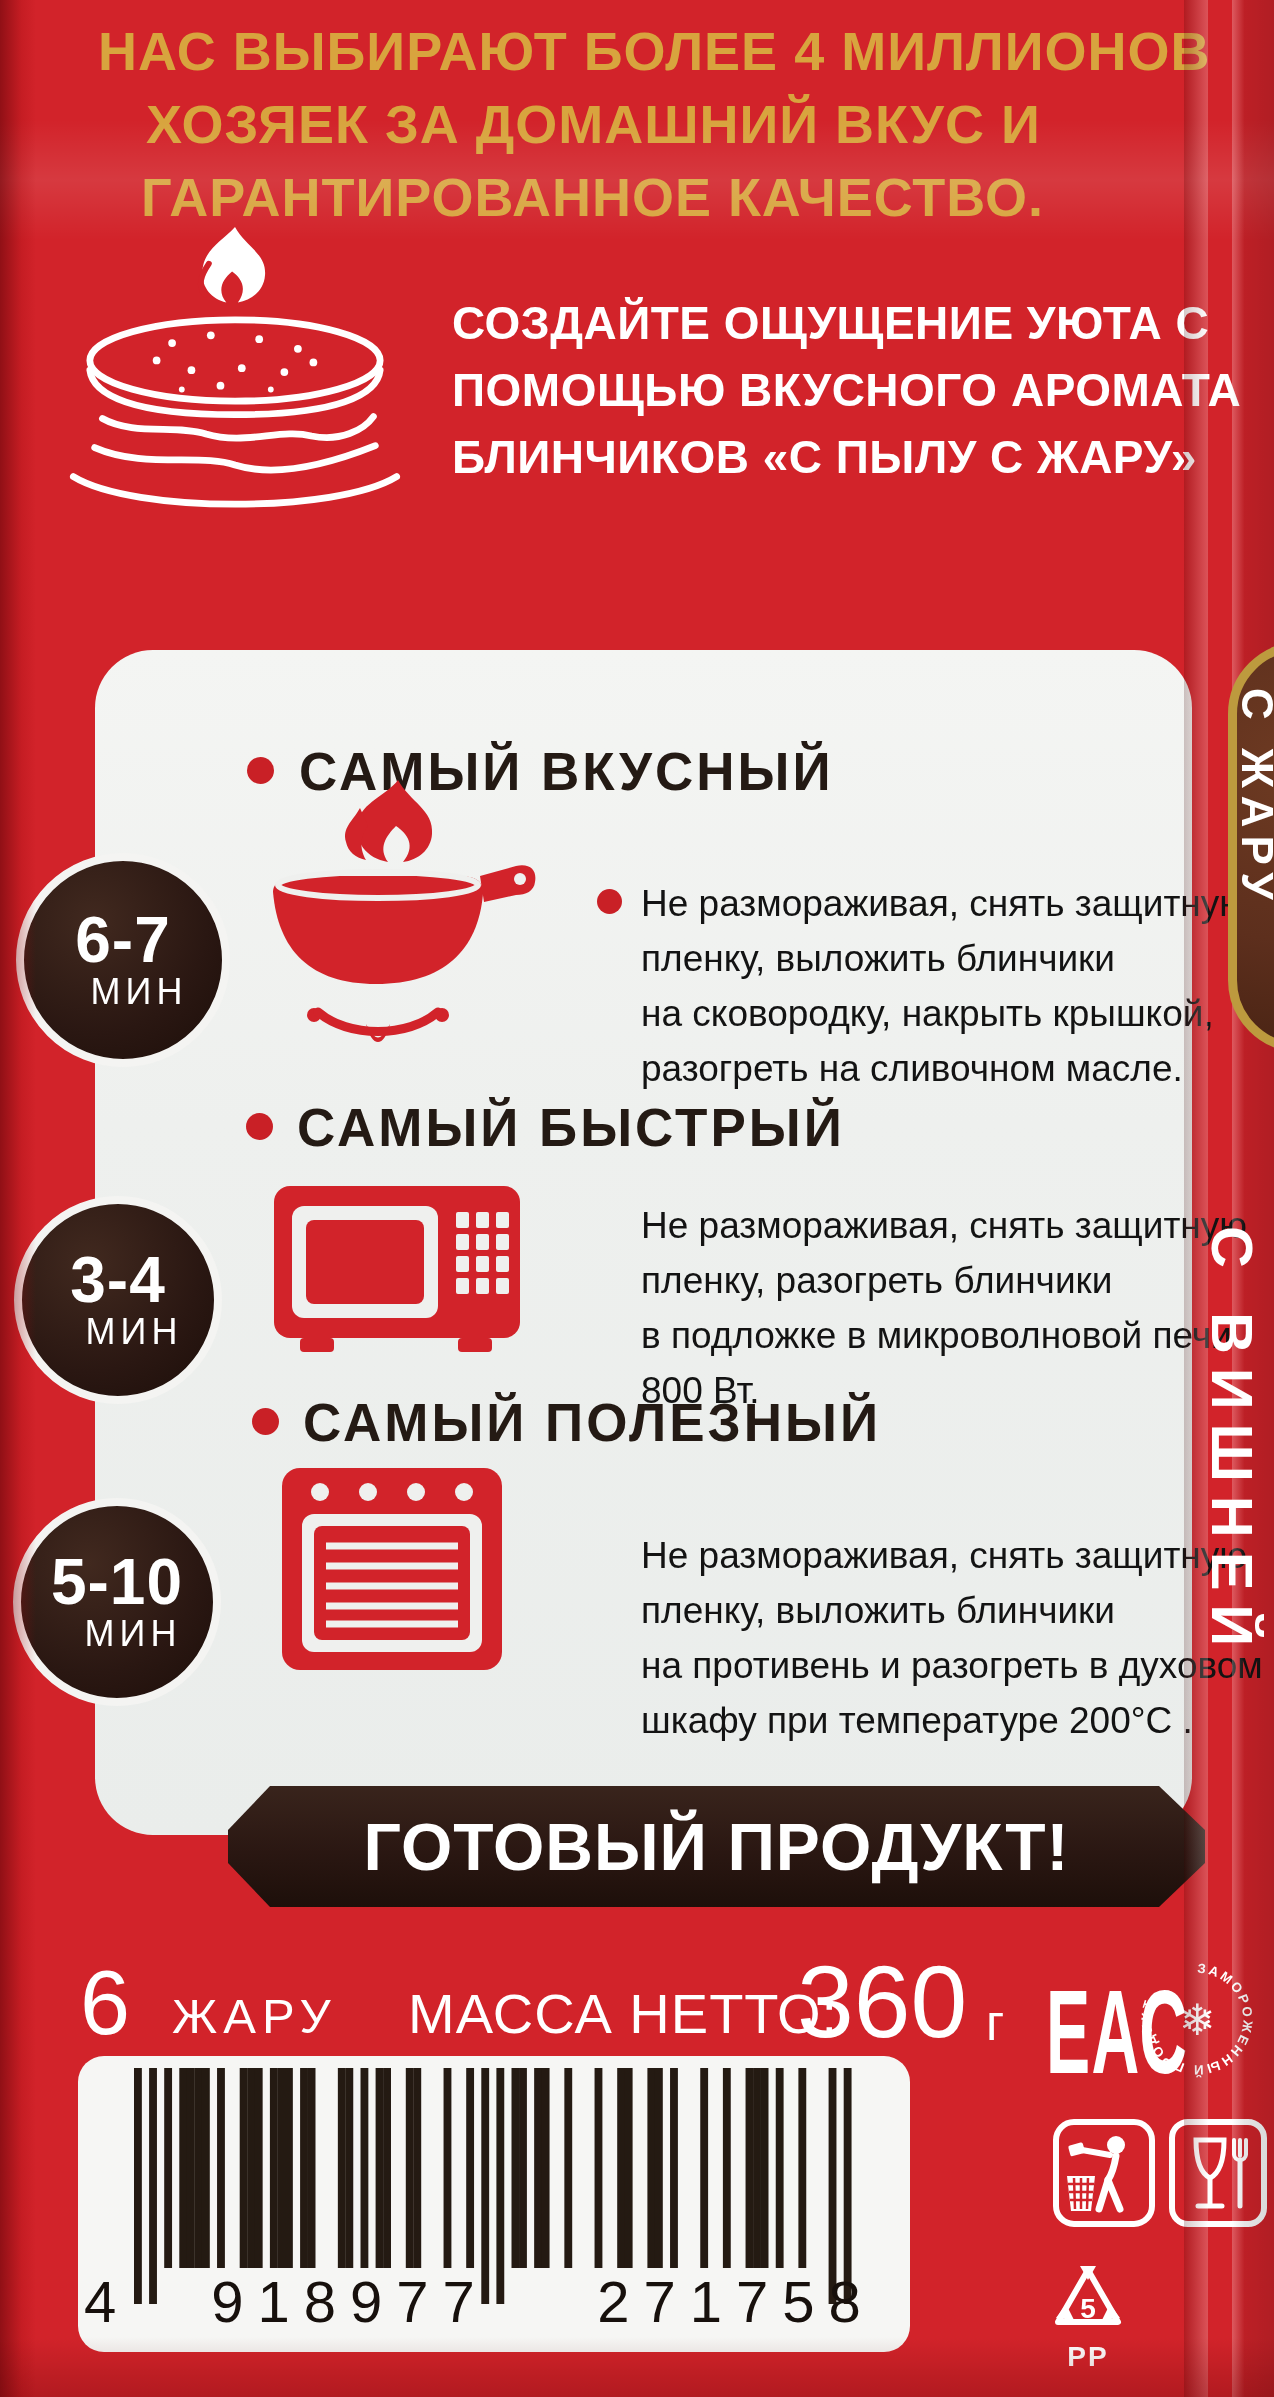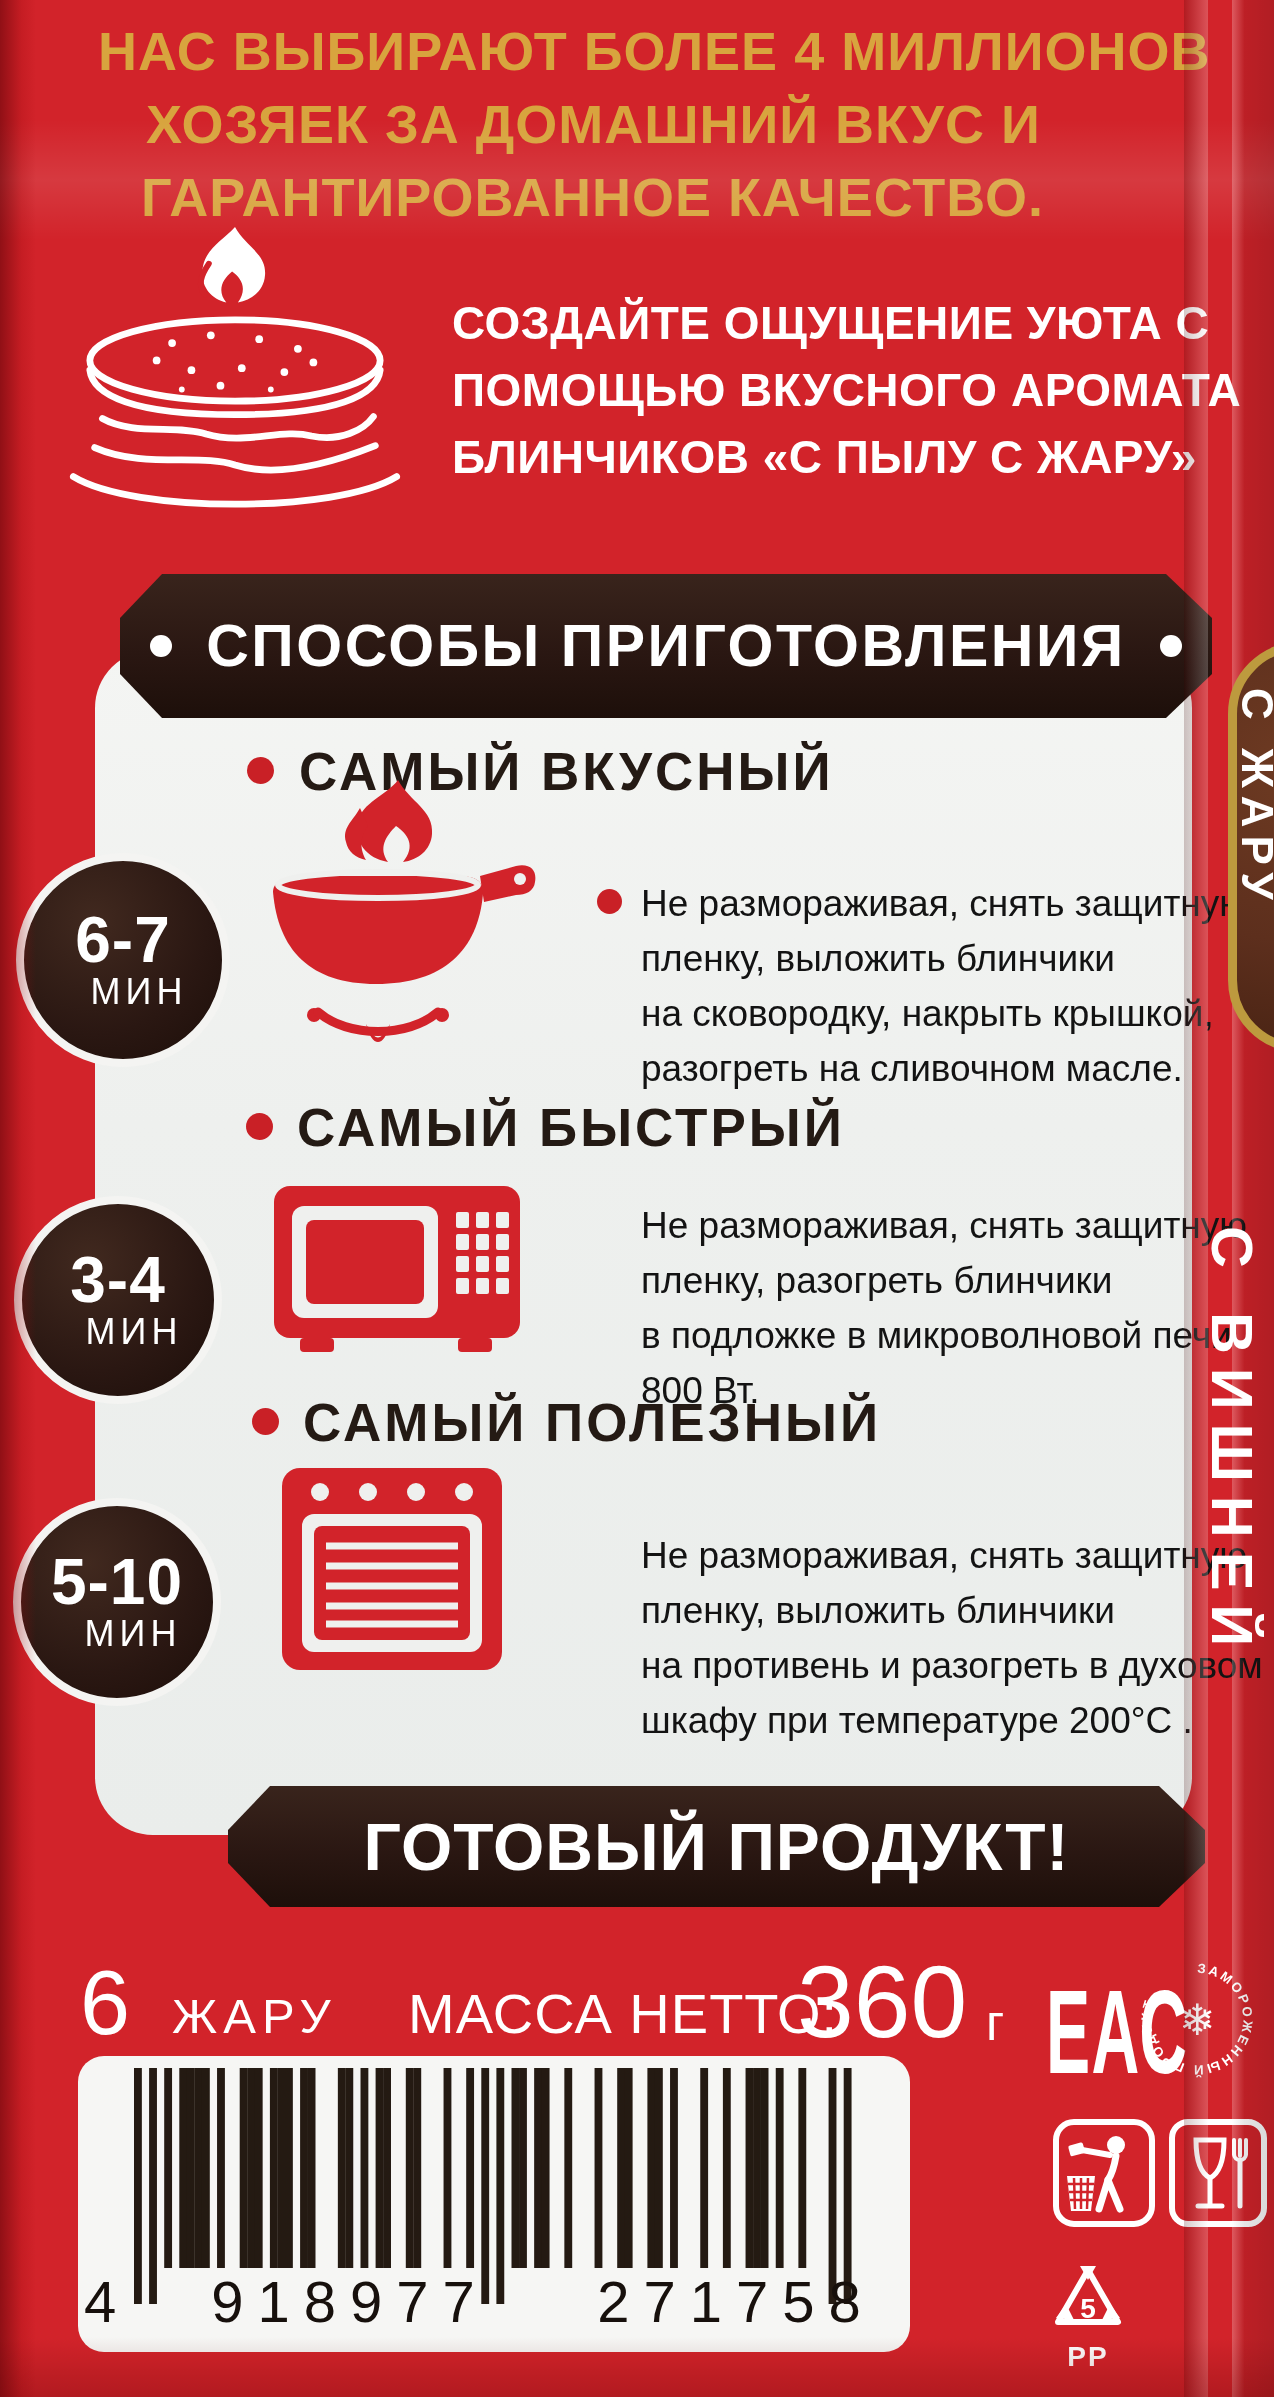--- a/index.html
+++ b/index.html
@@ -118,25 +118,20 @@
         <circle cx="130" cy="170" r="3"></circle>
     </g>
   </svg>
 
   <div class="abs cozy cozy-l1">СОЗДАЙТЕ ОЩУЩЕНИЕ УЮТА С</div>
   <div class="abs cozy cozy-l2">ПОМОЩЬЮ ВКУСНОГО АРОМАТА</div>
   <div class="abs cozy cozy-l3">БЛИНЧИКОВ «С ПЫЛУ С ЖАРУ»</div>
 
   <div class="abs panel"></div>
 
-  <div class="abs pill header-pill">
-    <span class="dot-w"></span>
-    <span class="t">СПОСОБЫ ПРИГОТОВЛЕНИЯ</span>
-    <span class="dot-w"></span>
-  </div>
 
   <div class="abs dot-r" style="left:247px;top:757px"></div>
   <div class="abs mhead" style="left:299px;top:741px">САМЫЙ ВКУСНЫЙ</div>
 
   <svg class="abs" style="left:248px;top:772px" width="290" height="300" viewBox="0 0 290 300">
     <g fill="#d2232a">
       <path d="M150,8 C162,30 186,38 184,62 C183,78 170,88 155,90 C168,74 160,62 148,54 C138,64 130,76 140,90 C118,86 106,70 110,50 C114,30 138,24 150,8 Z"></path>
       <path d="M112,36 C104,50 94,56 98,70 C100,80 108,86 118,88 C110,74 114,62 120,54 Z"></path>
       <path d="M25,120 C25,108 40,104 60,104 L212,104 C228,104 236,110 235,122 C230,178 196,212 128,212 C62,212 30,178 25,120 Z"></path>
       <path d="M232,104 L268,94 C283,91 289,99 287,110 C286,119 278,123 268,123 L236,130 Z"></path>

